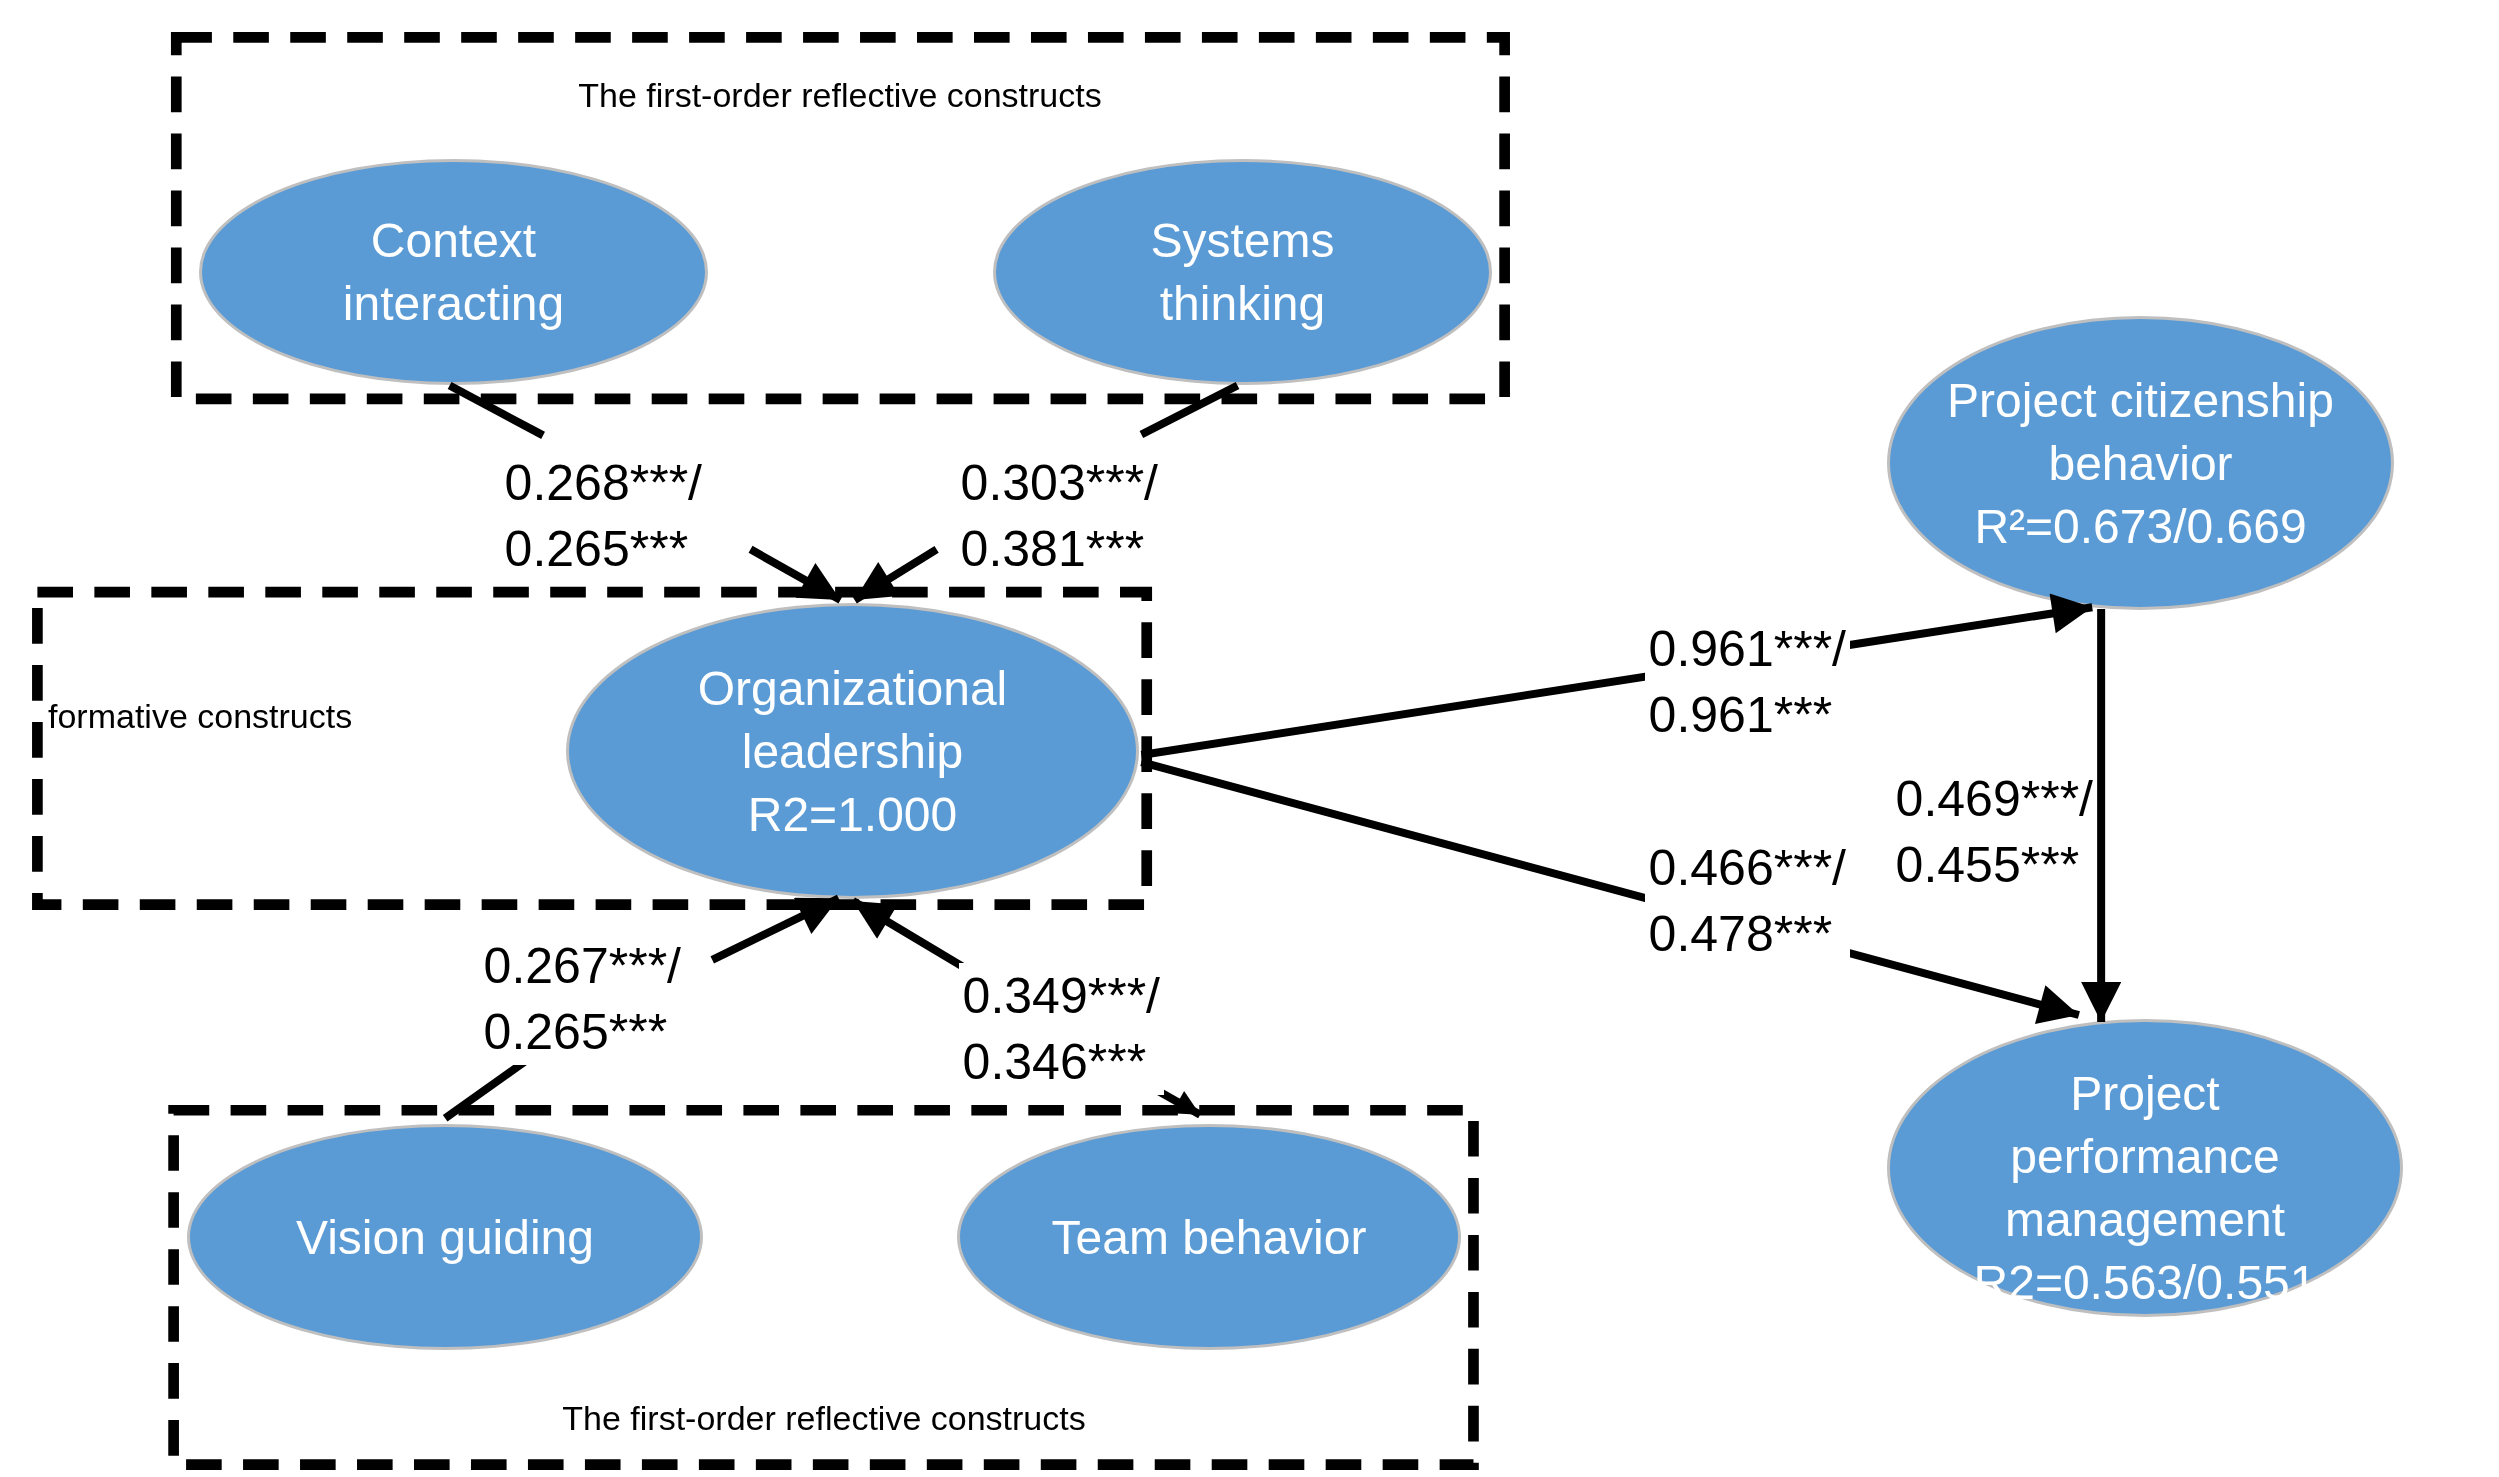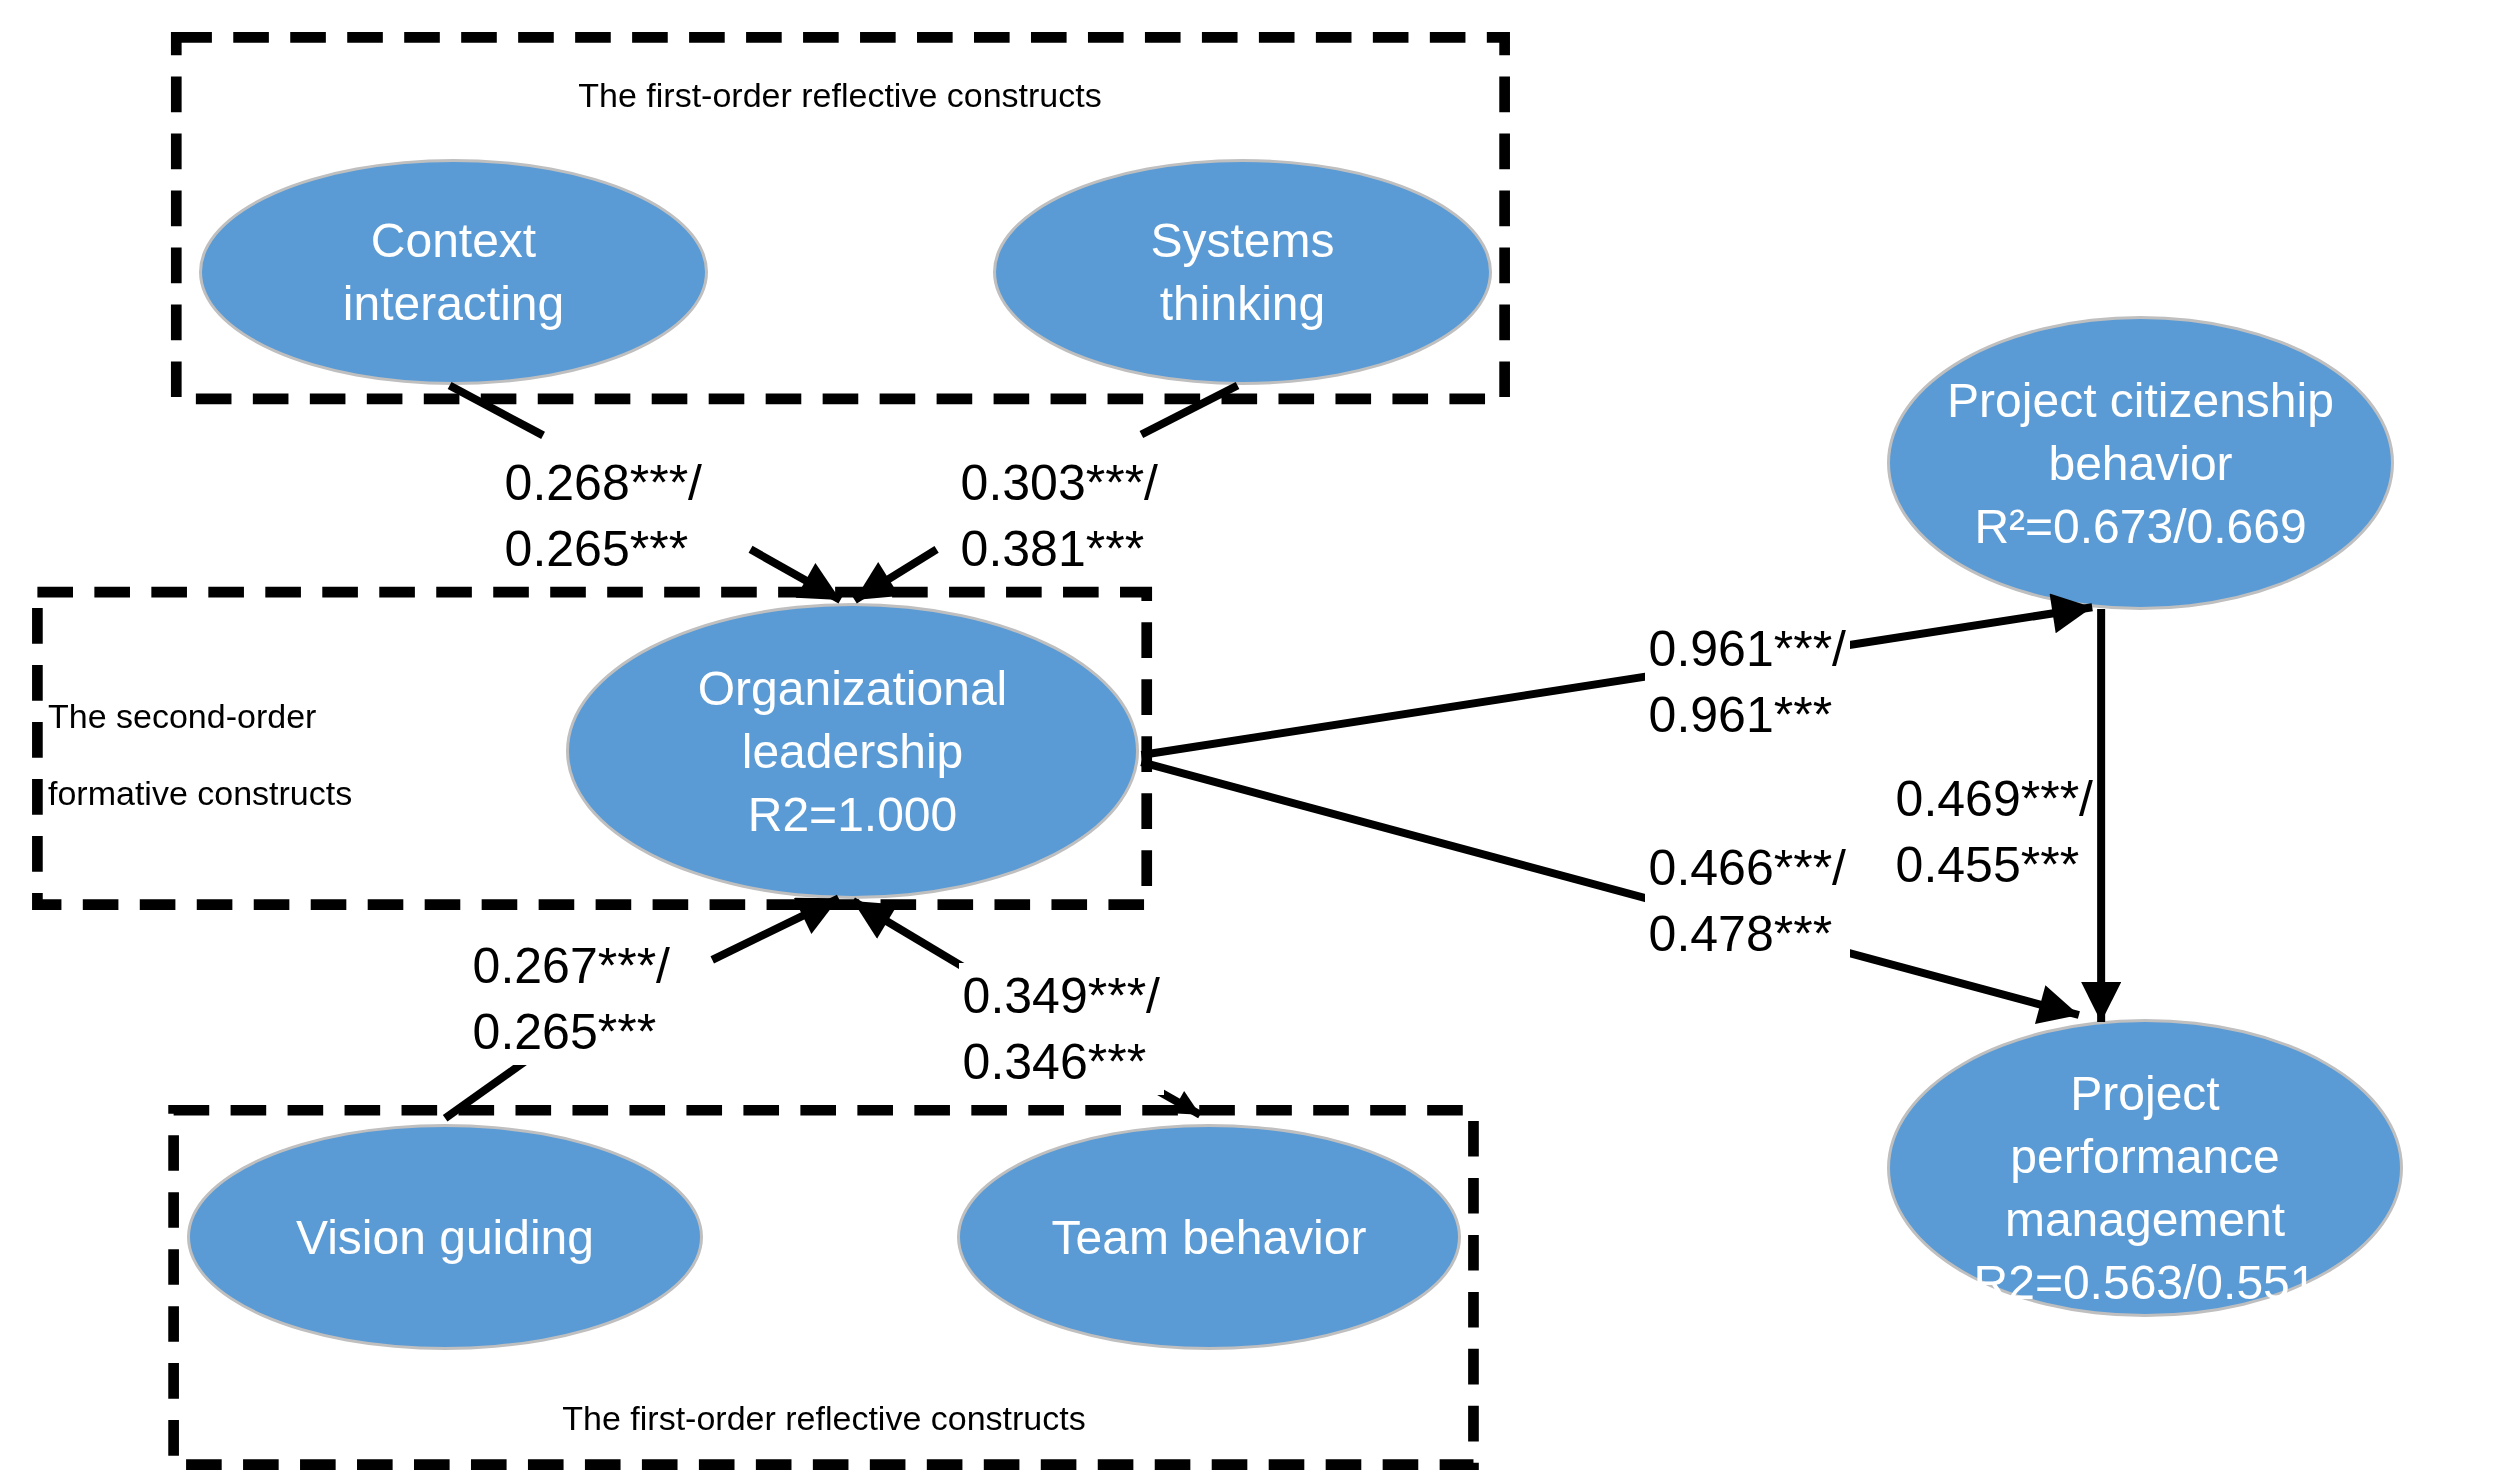--- a/index.html
+++ b/index.html
@@ -127,39 +127,38 @@
     <line x1="1282" y1="848" x2="2350" y2="682" stroke="#000" stroke-width="9" marker-end="url(#arrow)"></line>
     <line x1="1282" y1="856" x2="2335" y2="1140" stroke="#000" stroke-width="9" marker-end="url(#arrow)"></line>
     <line x1="2360" y1="684" x2="2360" y2="1148" stroke="#000" stroke-width="9" marker-end="url(#arrow)"></line>
   </svg>
 
   <div class="box-title centered" style="left:176px; top:62px; width:1328px;">
     <span>The first-order reflective constructs</span>
   </div>
 
   <div class="box-title" id="middle-box-title" style="left:48px; top:678px; width:552px;">
-    <span>The second-order</span>
     <span>formative constructs</span>
   </div>
 
   <div class="box-title centered" style="left:174px; top:1385px; width:1300px;">
     <span>The first-order reflective constructs</span>
   </div>
 
   <div class="coef" style="left:501px; top:450px;">
     <span>0.268***/</span>
     <span>0.265***</span>
   </div>
 
   <div class="coef" style="left:957px; top:450px;">
     <span>0.303***/</span>
     <span>0.381***</span>
   </div>
 
-  <div class="coef" style="left:469px; top:933px;">
+  <div class="coef" style="left:480px; top:933px;">
     <span>0.267***/</span>
     <span>0.265***</span>
   </div>
 
   <div class="coef" style="left:959px; top:963px;">
     <span>0.349***/</span>
     <span>0.346***</span>
   </div>
 
   <div class="coef" style="left:1645px; top:616px;">

